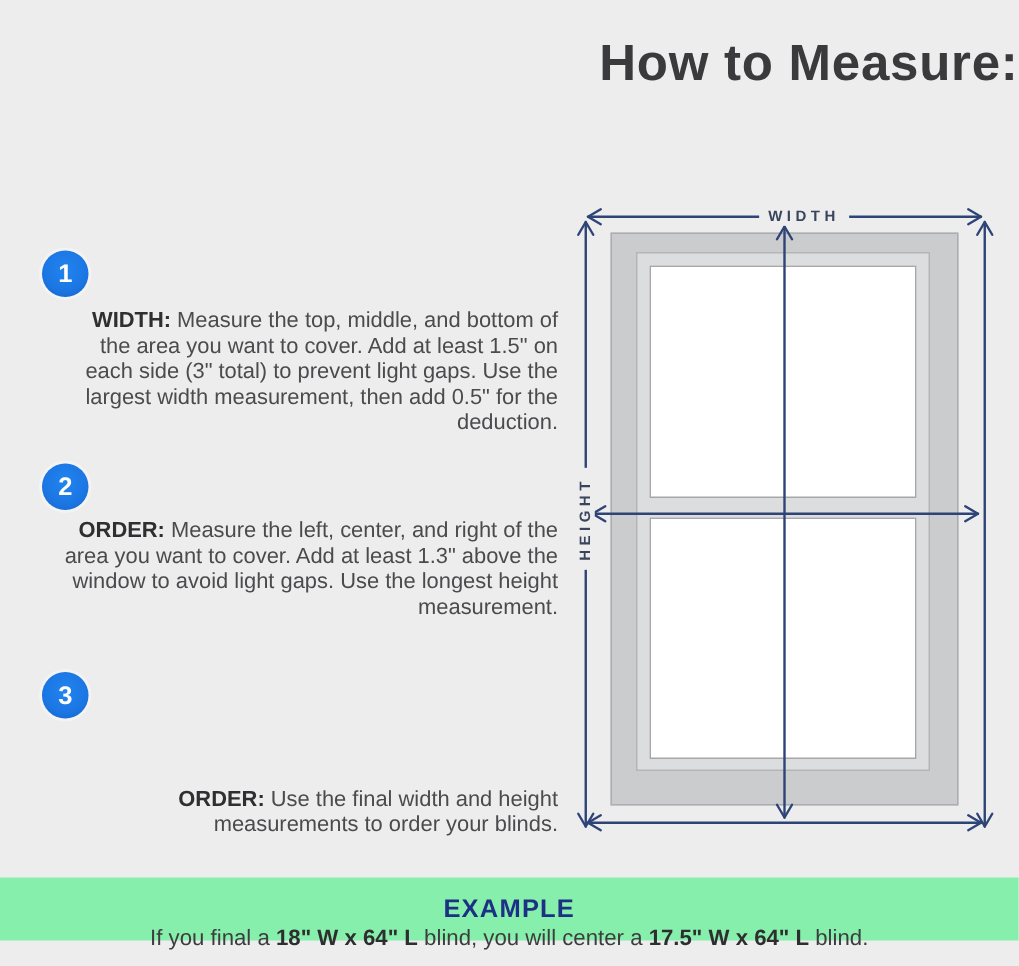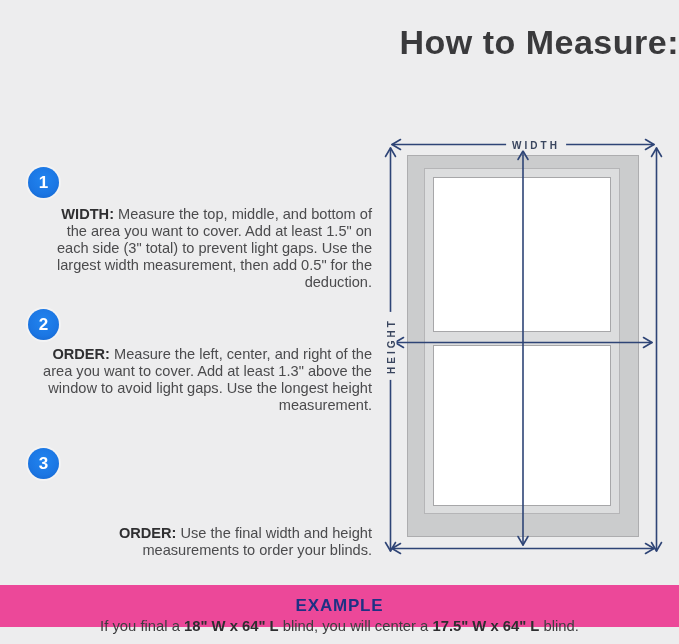--- a/index.html
+++ b/index.html
@@ -52,21 +52,21 @@
 
   .dim-label{
     position:absolute;font-size:10px;font-weight:700;letter-spacing:3px;
     color:#39455e;background:#ededee;padding:0 6px;white-space:nowrap;
   }
   .dim-label.width{left:536px;top:145px;transform:translate(-50%,-50%);}
   .dim-label.height{left:391px;top:346px;transform:translate(-50%,-50%) rotate(-90deg);}
 
   
   .example{
-    position:absolute;left:0;top:585px;width:679px;height:42px;background:#ec4899;
+    position:absolute;left:0;top:585px;width:679px;height:42px;background:#86efac;
     text-align:center;
   }
   .example-heading{margin:11px 0 0 0;font-size:17px;font-weight:700;color:#1d3184;letter-spacing:.8px;}
   .example-line{margin:2px 0 0 0;font-size:14.8px;color:#3d3d3f;}
   .example-line b{color:#2e2e30;}
 </style>
 </head>
 <body>
 
 <header class="title">

